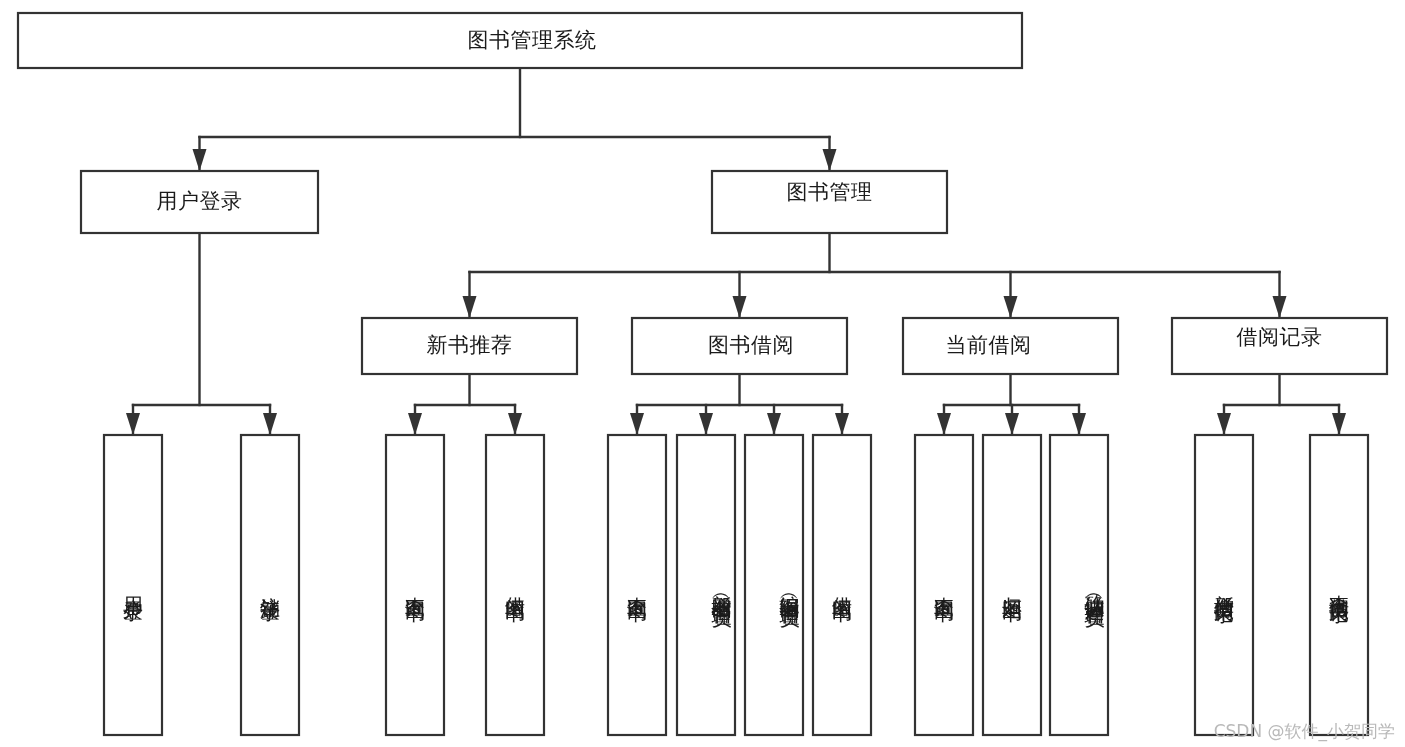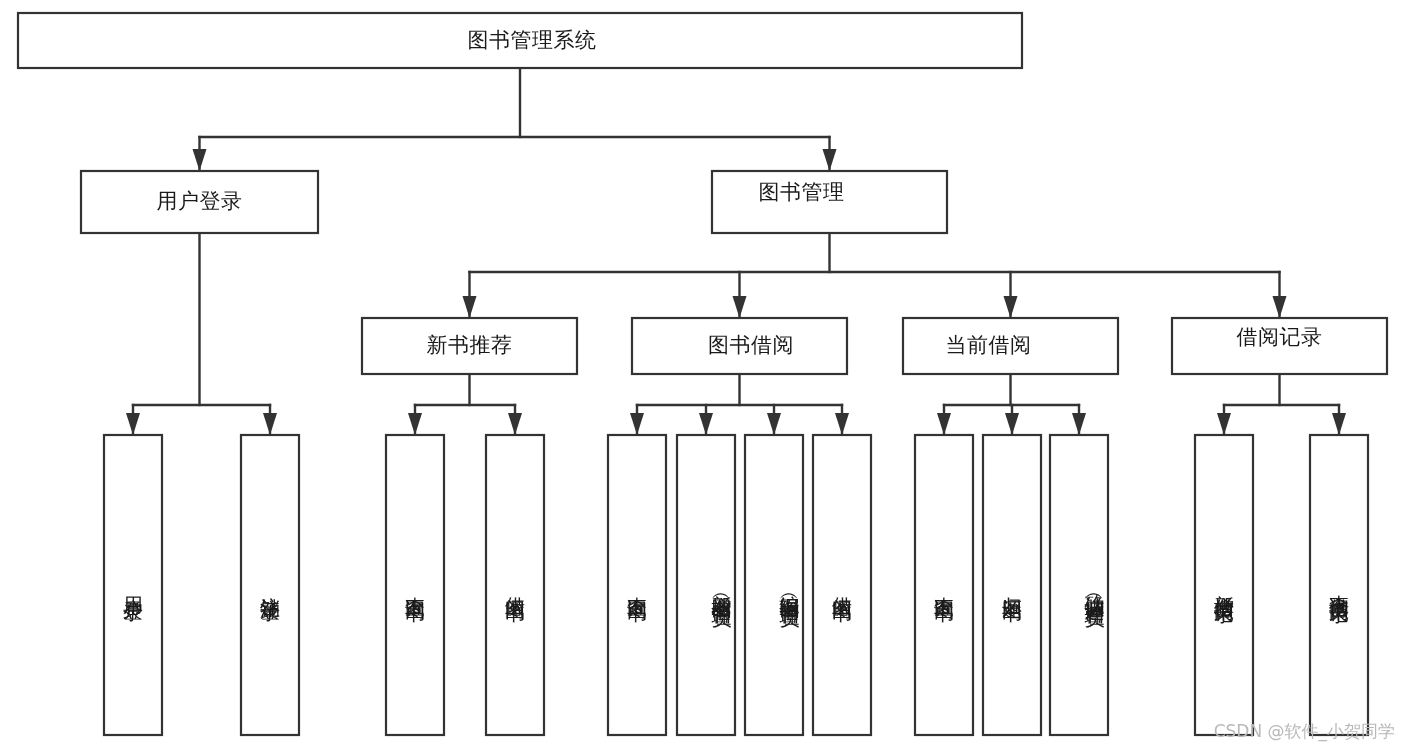--- a/index.html
+++ b/index.html
@@ -157,21 +157,21 @@
         <rect x="983" y="435" width="58" height="300" class="node-box"></rect>
         <rect x="1050" y="435" width="58" height="300" class="node-box"></rect>
         <rect x="1195" y="435" width="58" height="300" class="node-box"></rect>
         <rect x="1310" y="435" width="58" height="300" class="node-box"></rect>
       </g>
   </svg>
 
   <div id="labels-layer">
       <div class="node-label horizontal" style="left: 18px; top: 13px; width: 1004px; height: 55px; margin-left: 12px;">图书管理系统</div>
       <div class="node-label horizontal" style="left: 81px; top: 171px; width: 237px; height: 62px;">用户登录</div>
-      <div class="node-label horizontal" style="left: 684px; top: 171px; width: 235px; height: 44px;">图书管理</div>
+      <div class="node-label horizontal" style="left: 712px; top: 171px; width: 235px; height: 44px;">图书管理</div>
       <div class="node-label horizontal" style="left: 362px; top: 318px; width: 215px; height: 56px; border-radius: 28px;">新书推荐</div>
       <div class="node-label horizontal" style="left: 632px; top: 318px; width: 238px; height: 56px;">图书借阅</div>
       <div class="node-label horizontal" style="left: 903px; top: 318px; width: 171px; height: 56px; border-radius: 10px;">当前借阅</div>
       <div class="node-label horizontal" style="left: 1172px; top: 310px; width: 215px; height: 56px;">借阅记录</div>
       <div class="node-label vertical" style="left: 104px; top: 435px; width: 58px; height: 300px;">用户登录</div>
       <div class="node-label vertical" style="left: 241px; top: 435px; width: 58px; height: 300px;">注销登录</div>
       <div class="node-label vertical" style="left: 386px; top: 435px; width: 58px; height: 300px;">查询图书</div>
       <div class="node-label vertical" style="left: 486px; top: 435px; width: 58px; height: 300px;">借阅图书</div>
       <div class="node-label vertical" style="left: 608px; top: 435px; width: 58px; height: 300px;">查询图书</div>
       <div class="node-label vertical align-top" style="left: 677px; top: 435px; width: 58px; height: 300px;">新增图书（管理员）</div>

